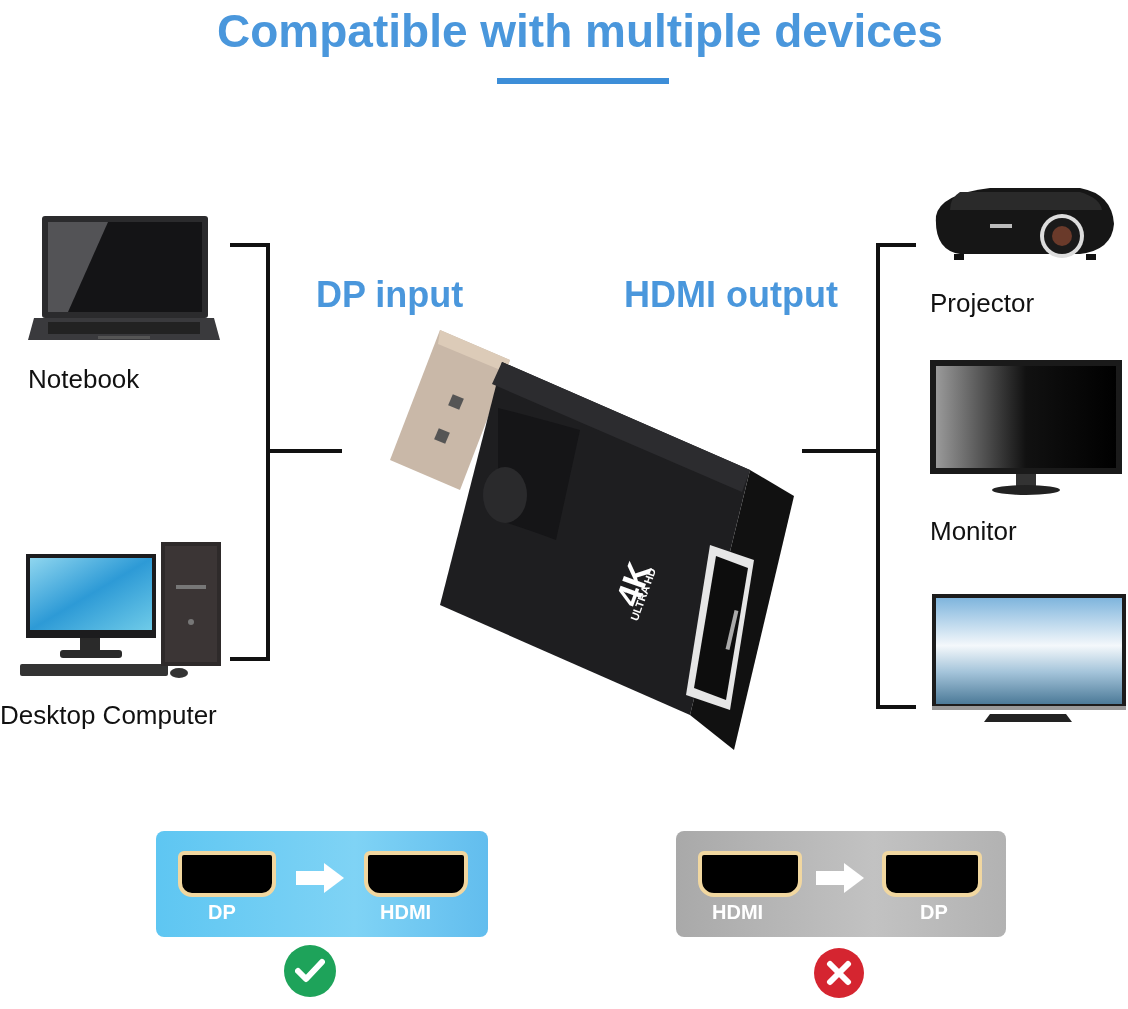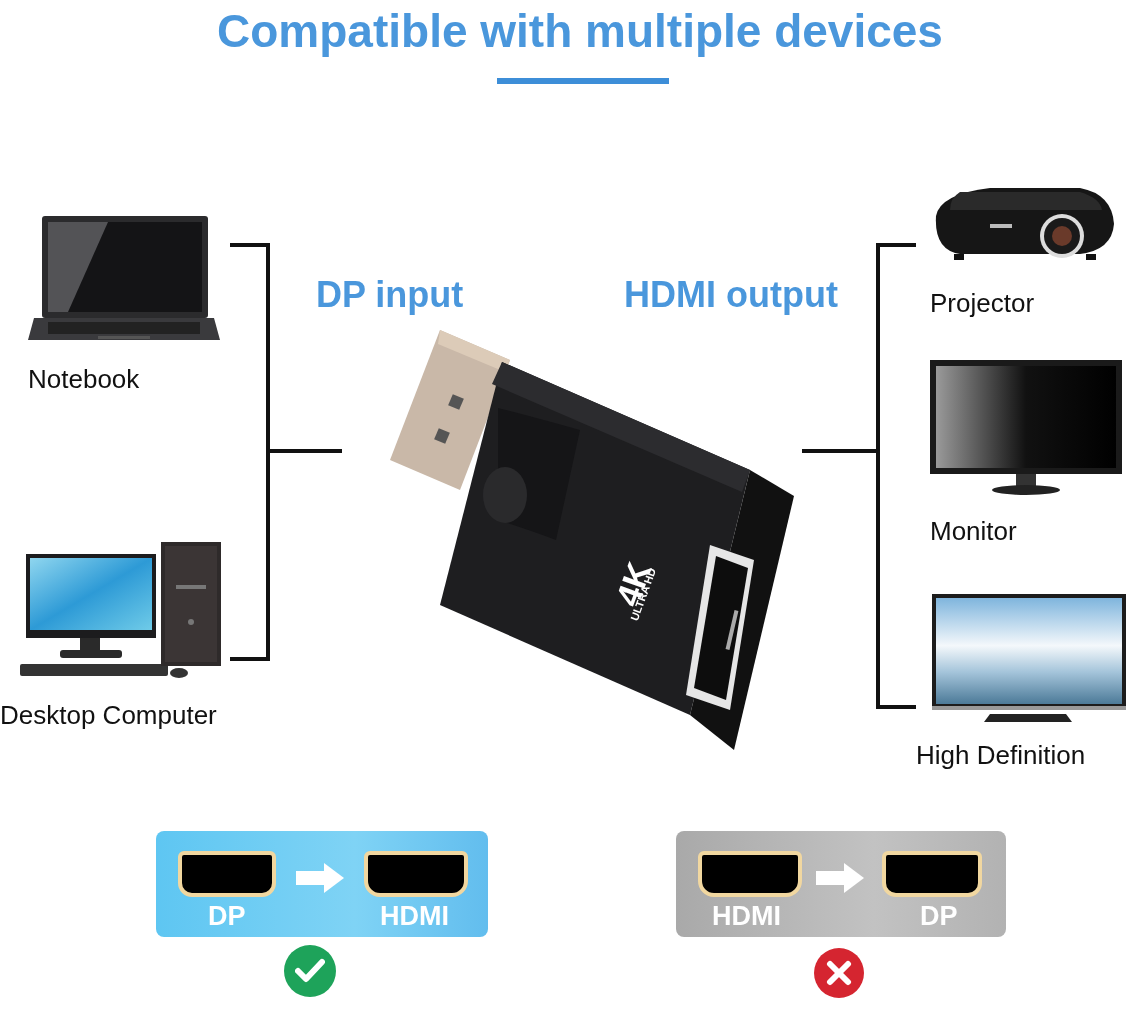--- a/index.html
+++ b/index.html
@@ -3,21 +3,21 @@
 <meta charset="utf-8">
 <style>
   html, body { margin:0; padding:0; background:#ffffff; }
   body { width:1128px; height:1009px; position:relative; overflow:hidden; font-family:"Liberation Sans", sans-serif; }
   .abs { position:absolute; }
   .title { left:16px; top:0; width:1128px; text-align:center; font-size:46px; font-weight:bold; color:#4a97dc; line-height:58px; top:2px; }
   .title-underline { left:497px; top:78px; width:172px; height:6px; background:#3d8ed8; }
   .label-blue { font-size:36px; font-weight:bold; color:#4a97dc; }
   .device-label { font-size:26px; color:#111; }
   .line { background:#111; }
-  .badge-text { color:#fff; font-weight:bold; font-size:27px; }
+  .badge-text { color:#fff; font-weight:bold; font-size:20px; }
 </style>
 </head>
 <body>
 
 <div class="abs title">Compatible with multiple devices</div>
 <div class="abs title-underline"></div>
 
 <div class="abs label-blue" style="left:316px;top:274px;">DP input</div>
 <div class="abs label-blue" style="left:624px;top:274px;text-align:right;">HDMI output</div>
 
@@ -107,21 +107,20 @@
           <stop offset="0.7" stop-color="#a4c4da"></stop>
           <stop offset="1" stop-color="#4c7a98"></stop>
         </linearGradient>
       </defs>
     <rect x="6" y="6" width="186" height="106" fill="url(#tv)"></rect>
     <rect x="2" y="114" width="194" height="4" fill="#999"></rect>
     <polygon points="60,122 136,122 142,130 54,130" fill="#222"></polygon>
   </svg>
 </div>
 <div class="abs device-label" style="left:916px;top:740px;width:210px;line-height:30px;">
-  <div>High Definition</div>
 </div>
 
 <div class="abs" style="left:380px;top:320px;width:420px;height:460px;">
   <svg width="420" height="460" viewBox="0 0 420 460">
 
     <polygon points="60,10 130,40 80,170 10,140" fill="#c9b8a8"></polygon>
     <polygon points="60,10 130,40 125,52 58,24" fill="#dccbb8"></polygon>
     <rect x="70" y="76" width="12" height="12" fill="#555" transform="rotate(23 76 82)"></rect>
     <rect x="56" y="110" width="12" height="12" fill="#555" transform="rotate(23 62 116)"></rect>
 

